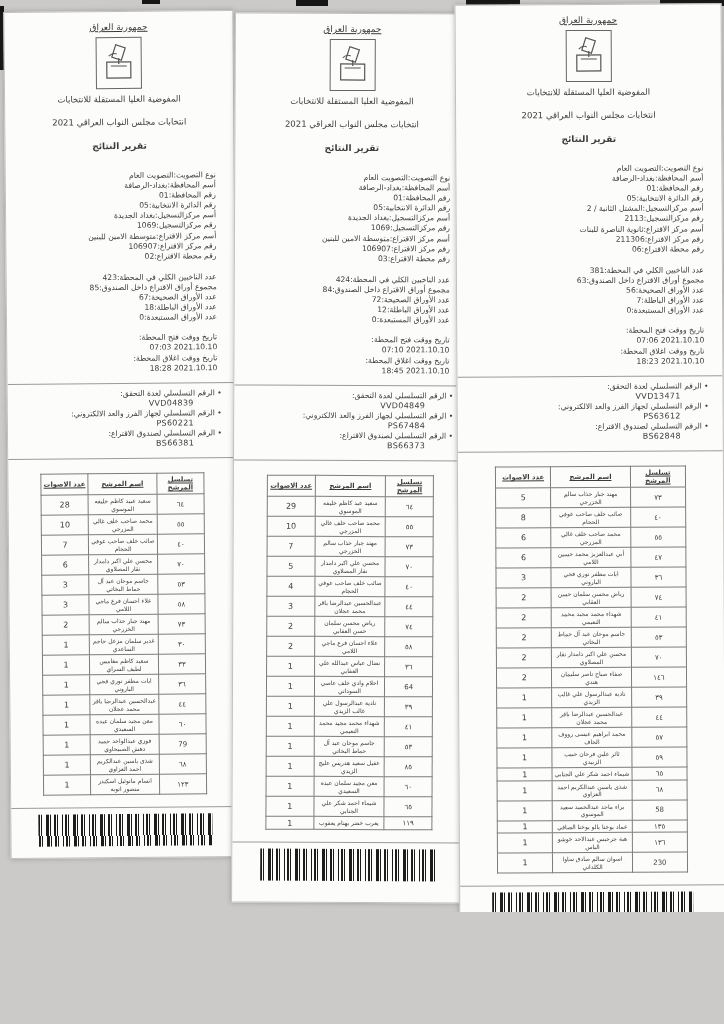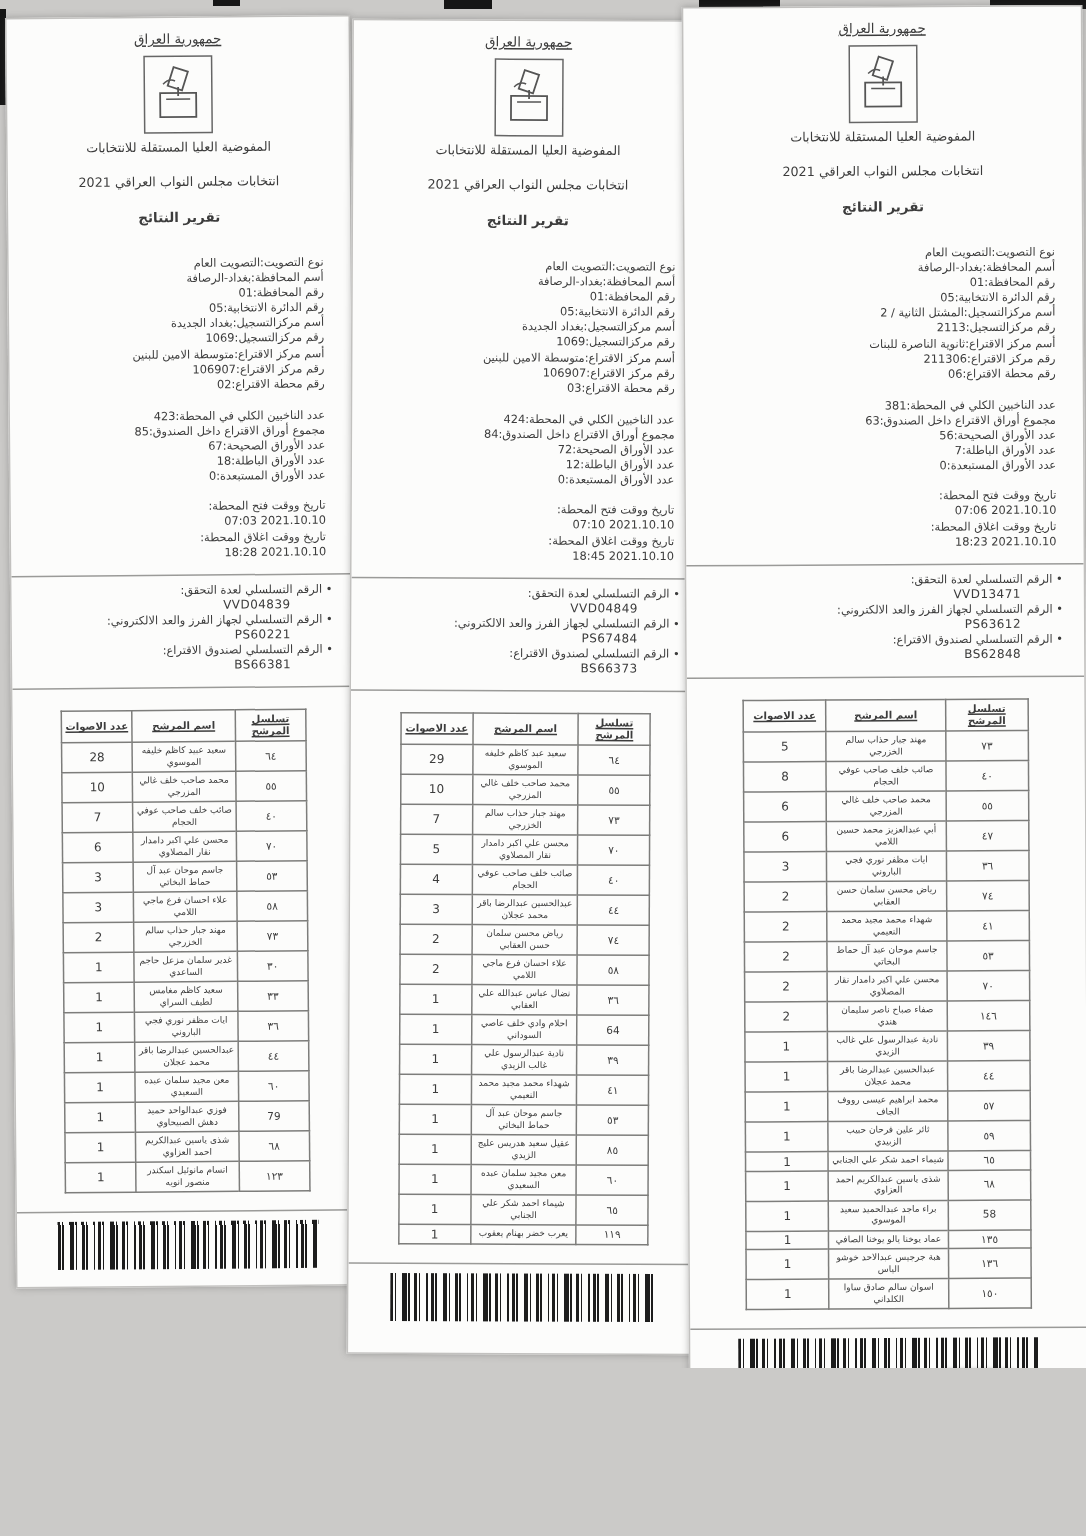--- a/index.html
+++ b/index.html
@@ -647,21 +647,21 @@
     <td class="c-votes">1</td>
   </tr>
 
   <tr>
     <td class="c-serial">١٣٦</td>
     <td class="c-name">هبة جرجيس عبدالاحد خوشو الياس</td>
     <td class="c-votes">1</td>
   </tr>
 
   <tr>
-    <td class="c-serial">١٥٠</td>
+    <td class="c-serial">230</td>
     <td class="c-name">اسوان سالم صادق ساوا الكلداني</td>
     <td class="c-votes">1</td>
   </tr>
 </tbody>
     </table>
 
     <div class="rule2"></div>
     <div class="barcode"></div>
   </div>
 </div>

